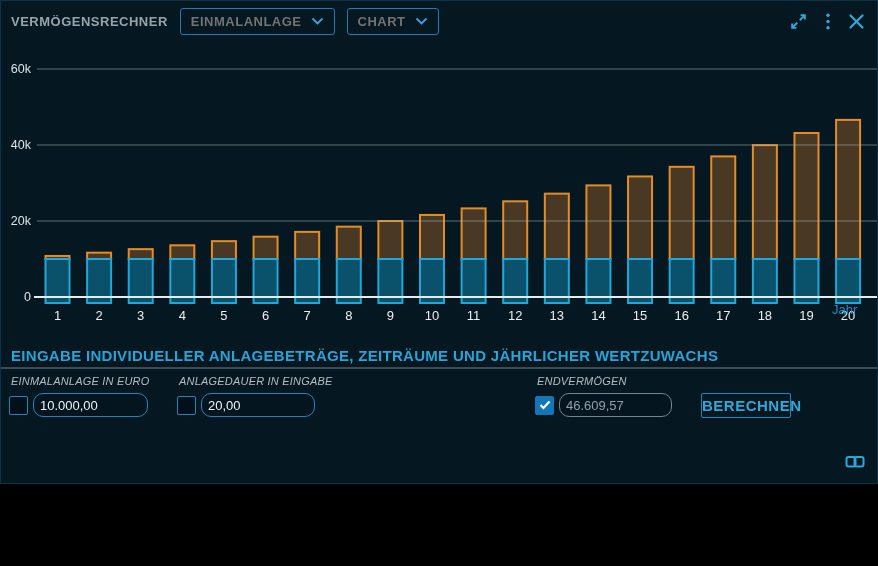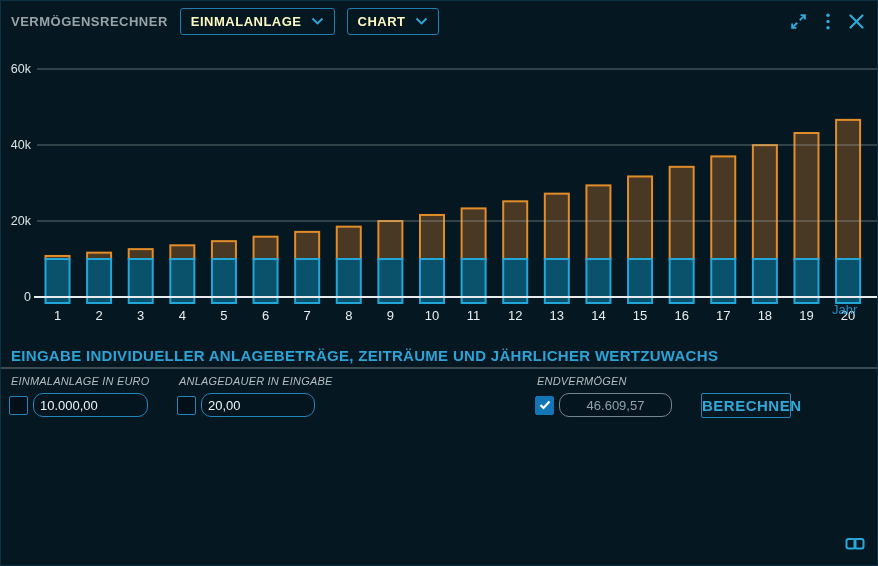--- a/index.html
+++ b/index.html
@@ -1,36 +1,36 @@
 <!DOCTYPE html>
 <html><head>
 <meta charset="utf-8">
 <style>
   * { box-sizing: border-box; margin: 0; padding: 0; }
   html,body { background:#000; }
   .window {
     position: relative;
-    width: 878px; height: 566px;
+    width: 878px; height: 484px;
     background: #051720;
     border: 1px solid #0d3246;
     font-family: "Liberation Sans", sans-serif;
     overflow: hidden;
     padding-left: 10px;
   }
   
   .header {
     position: absolute; top: 0; left: 0; right: 0; height: 40px;
     display: flex; align-items: center; padding: 0 12px 0 10px;
   }
   .app-title { color: #99a4a9; font-size: 13px; font-weight: bold; letter-spacing: .5px; }
   .dropdown {
     margin-left: 12px; height: 27px;
     display: inline-flex; align-items: center; gap: 9px;
     border: 1px solid #1e7fae; border-radius: 3px;
-    padding: 0 10px; color: #fef9c3; font-size: 13px; font-weight: bold;
+    padding: 0 10px; color: #737373; font-size: 13px; font-weight: bold;
     letter-spacing: .5px; cursor: pointer; background: transparent;
   }
   .dropdown svg { display:block; }
   .win-icons { margin-left: auto; display: flex; align-items: center; gap: 17px; color: #2fa9da; }
   .win-icons .ico { cursor: pointer; display: flex; align-items: center; }
   
   .chart-wrap { position: absolute; top: 40px; left: 0; width: 878px; height: 292px; }
   .chart-wrap svg { display: block; }
   .chart-wrap text { font-family: "Liberation Sans", sans-serif; }
   
@@ -220,21 +220,21 @@
 
 
   <div class="field-group" style="left:534px;">
     <label class="field-label">ENDVERMÖGEN</label>
     <div class="field-row">
       <span class="checkbox checked">
         <svg width="12" height="10" viewBox="0 0 12 10">
             <polyline points="1.5,5 4.5,8 10.5,1.5" fill="none" stroke="#ffffff" stroke-width="2.2"></polyline>
           </svg>
       </span>
-      <input class="text-input disabled" style="width: 113px; text-align: center;" value="46.609,57">
+      <input class="text-input disabled" style="width: 113px;" value="46.609,57">
     </div>
   </div>
 
   <button class="calc-button">BERECHNEN</button>
 
   <span class="footer-link">
     <svg width="20" height="14" viewBox="0 0 20 14" fill="none" stroke="#29a8dc" stroke-width="2">
       <rect x="1.5" y="2" width="9" height="9.5" rx="2"></rect>
       <rect x="9.5" y="2" width="9" height="9.5" rx="2"></rect>
     </svg>

